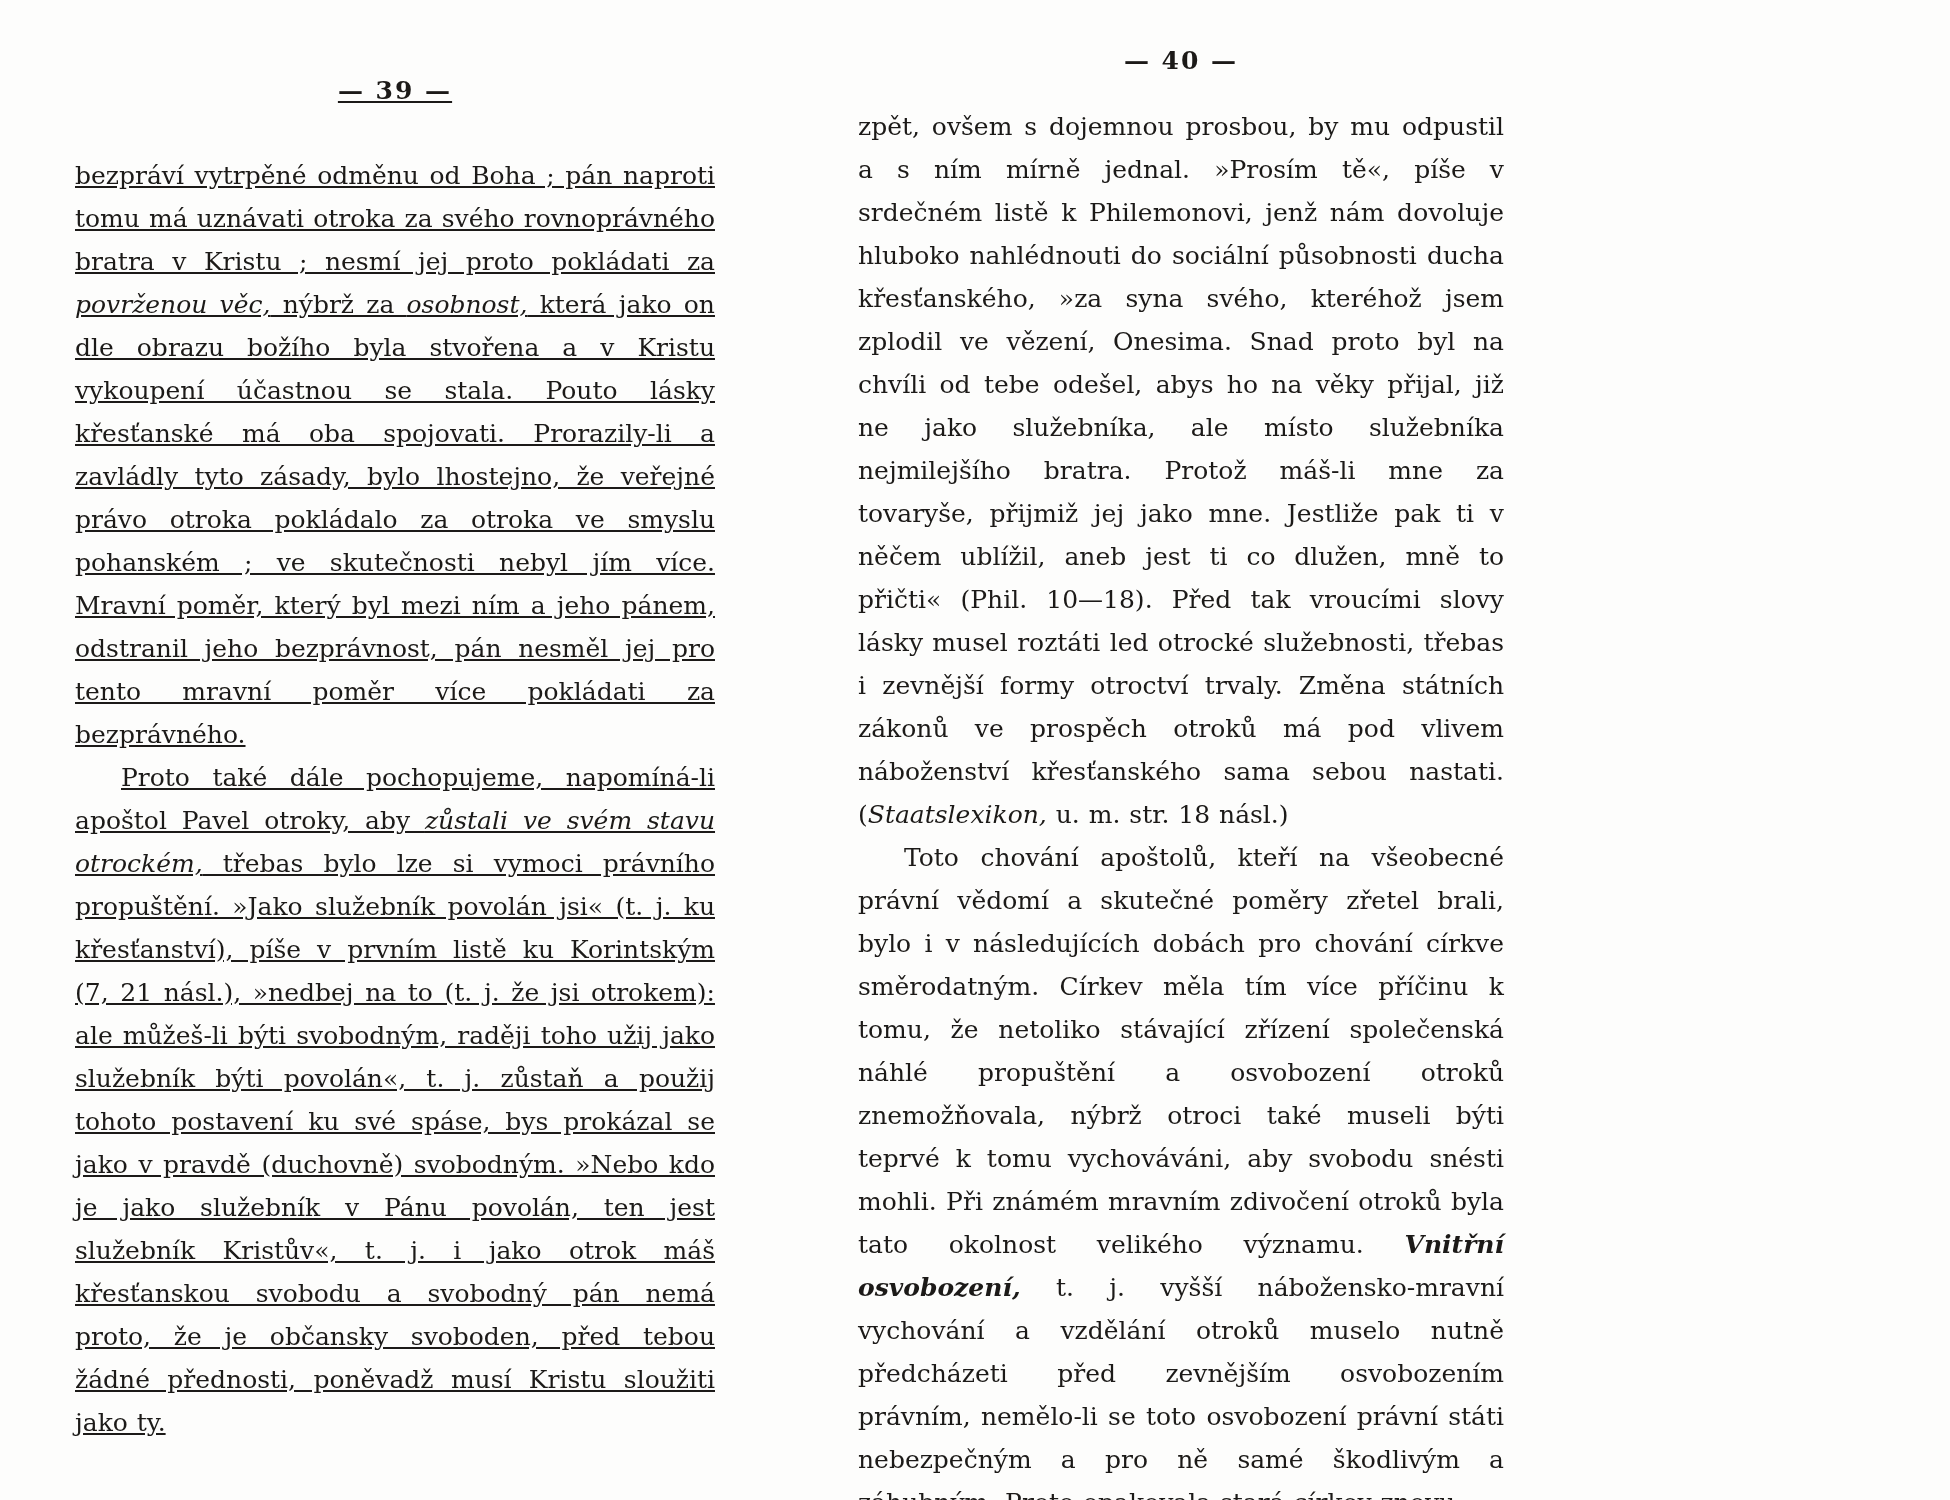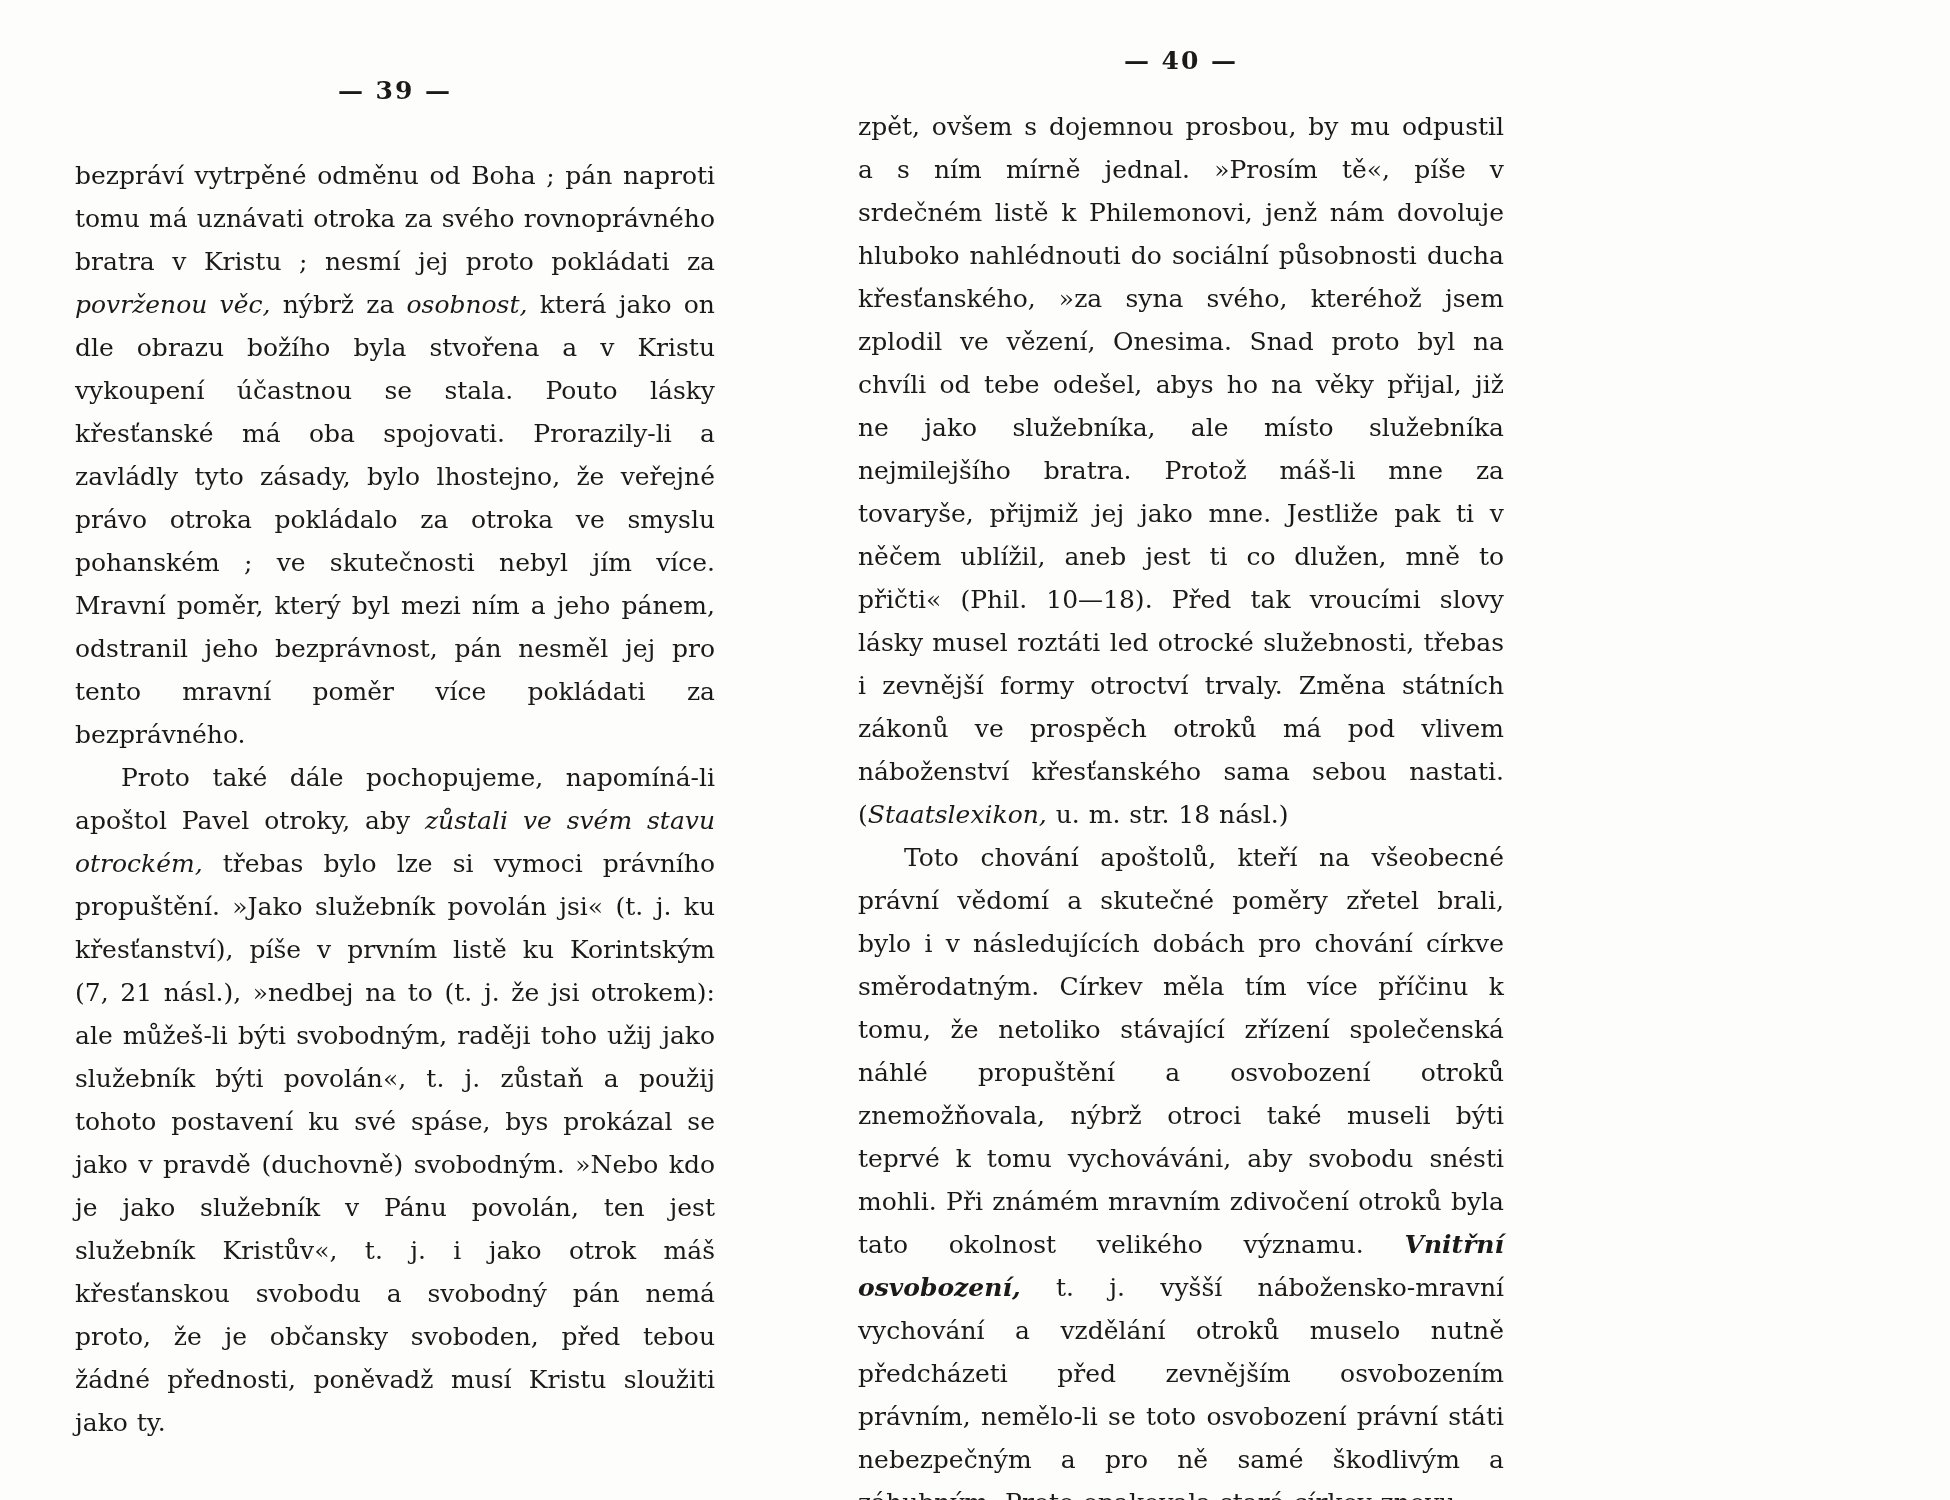--- a/index.html
+++ b/index.html
@@ -8,21 +8,21 @@
     width: 1950px;
     height: 1500px;
     background: #fdfdfc;
     position: relative;
     overflow: hidden;
     font-family: "DejaVu Serif", "Liberation Serif", serif;
     color: #1c1a18;
   }
   .spread { position: absolute; inset: 0; }
   .page { position: absolute; }
-  .page-left  { left: 75px;  top: 76px; width: 640px; }
+  .page-left  { left: 75px;  top: 76px; width: 640px; text-decoration: underline; }
   .page-right { left: 858px; top: 46px; width: 646px; }
   .page-number {
     text-align: center;
     font-size: 25px;
     font-weight: bold;
     letter-spacing: 2px;
     white-space: pre;
   }
   .page-text {
     font-size: 25px;

